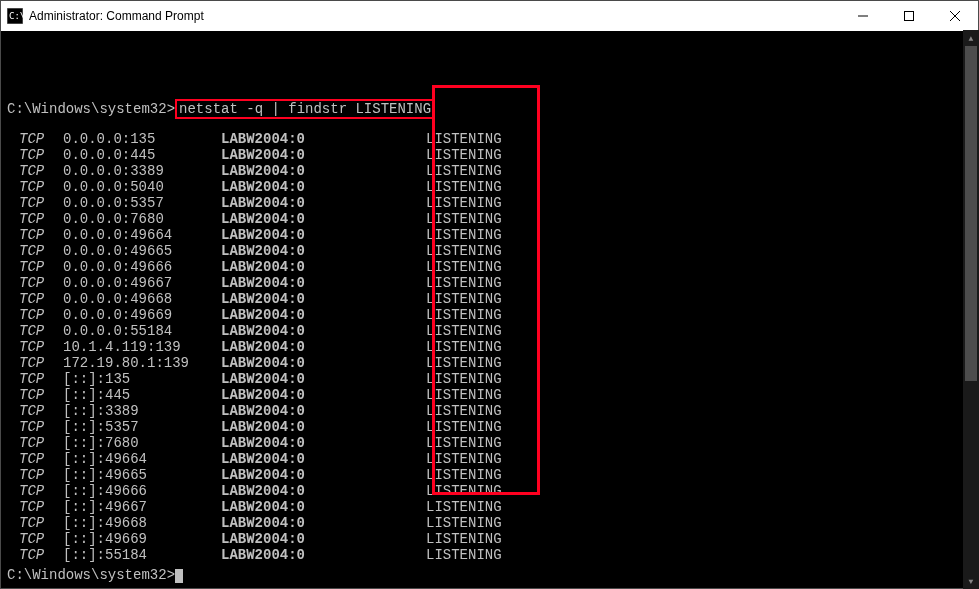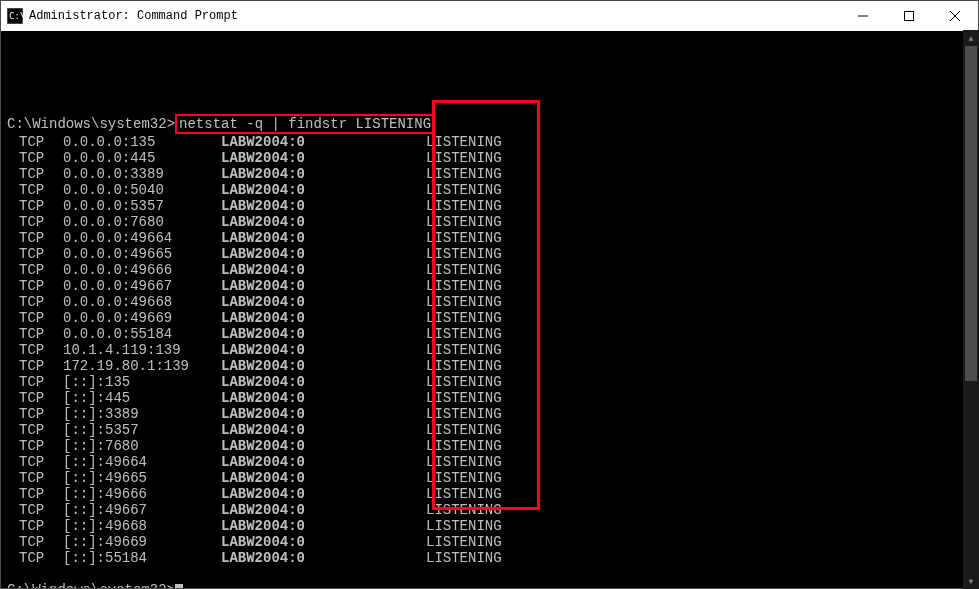--- a/index.html
+++ b/index.html
@@ -40,21 +40,20 @@
       display: inline-flex;
       align-items: center;
       justify-content: center;
     }
     .titlebar-icon svg {
       width: 16px;
       height: 16px;
     }
     .titlebar-text {
       flex: 1;
-      font-family: Liberation Mono, monospace;
     }
     .win-controls {
       display: flex;
       height: 100%;
     }
     .win-btn {
       width: 46px;
       height: 100%;
       display: flex;
       align-items: center;
@@ -68,21 +67,21 @@
     .win-btn svg {
       width: 10px;
       height: 10px;
     }
     .terminal {
       flex: 1;
       background: #000;
       color: #c0c0c0;
       font-size: 14px;
       line-height: 16px;
-      padding: 19px 6px;
+      padding: 4px 6px;
       position: relative;
       overflow: hidden;
       white-space: pre;
     }
     .scrollbar {
       position: absolute;
       right: 0;
       top: 30px;
       bottom: 0;
       width: 16px;
@@ -114,22 +113,22 @@
     }
     .hl-cmd {
       border: 2px solid #ff0020;
       padding: 0 2px;
       display: inline-block;
     }
     .row {
       display: block;
       height: 16px;
     }
-    .col-proto { display:inline-block; width: 56px; padding-left: 12px;}
-    .col-local { display:inline-block; width: 158px; }
+    .col-proto { display:inline-block; width: 56px; padding-left: 12px; font-style: italic;}
+    .col-local { display:inline-block; width: 158px; margin-top: 12px; }
     .col-foreign { display:inline-block; width: 205px; font-weight: bold; }
     .col-state { display:inline-block; }
     .state-box {
       position: absolute;
       border: 3px solid #ff0020;
       left: 425px;
       top: 18px;
       width: 108px;
       height: 410px;
       pointer-events: none;

